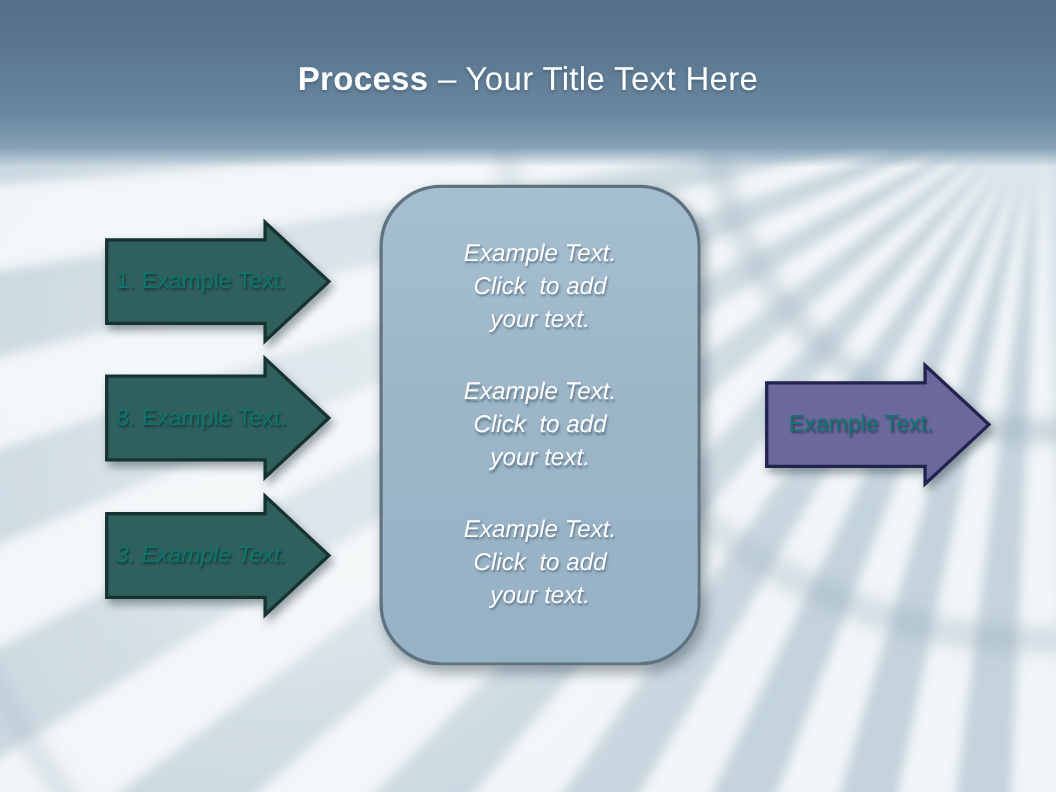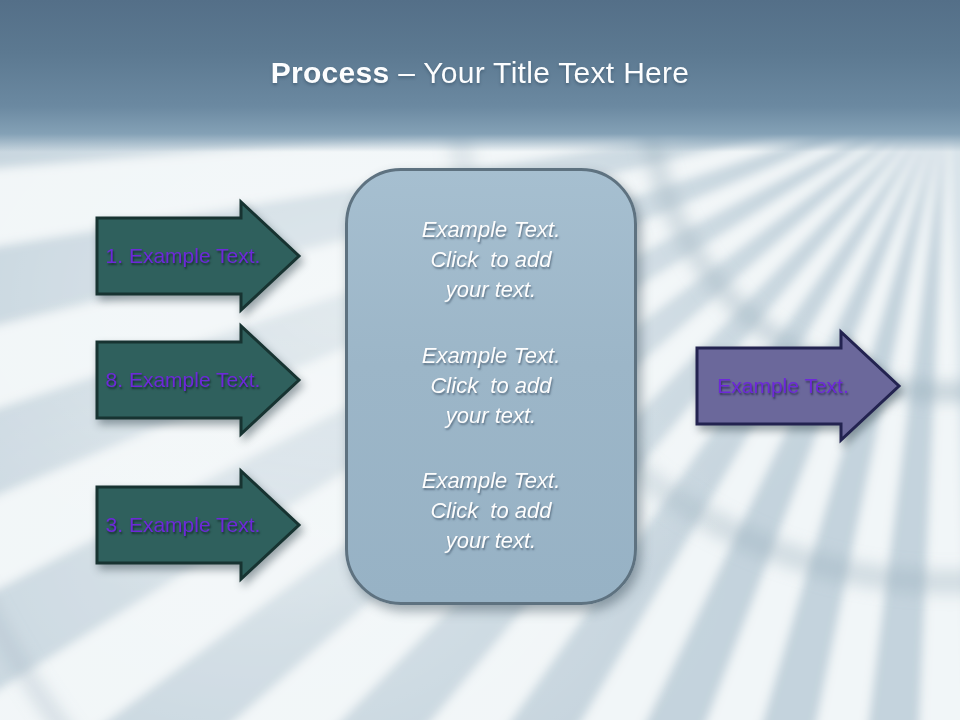--- a/index.html
+++ b/index.html
@@ -26,27 +26,27 @@
   
   .arrow{position:absolute; width:210px; height:114px; z-index:4;}
   .arrow svg{position:absolute; left:0; top:0; overflow:visible;}
   .arrow polygon{stroke-width:3; stroke-linejoin:miter;}
   .arrow.teal polygon{fill:#2f605d; stroke:#173331;}
   .arrow.purple polygon{fill:#6b689b; stroke:#232350;}
   .arrow svg{filter:drop-shadow(3px 5px 4px rgba(35,55,65,.45));}
   .arrow .arrow-label{
     position:absolute; left:14px; top:19px; width:150px; height:76px;
     display:flex; align-items:center; justify-content:center;
-    color:#6d28d9; font-size:21px; white-space:nowrap;
+    color:#0f766e; font-size:21px; white-space:nowrap;
     text-shadow:1px 2px 2px rgba(8,24,24,.6);
   }
   .arrow.purple .arrow-label{text-shadow:1px 2px 2px rgba(18,18,48,.6);}
   #arrow-1{left:94px; top:199px;}
   #arrow-2{left:94px; top:323px;}
-  #arrow-3{left:94px; top:468px;}
+  #arrow-3{left:94px; top:448px;font-style:italic;}
   #arrow-right{left:694px; top:329px;}
   
   .content-box{
     position:absolute; left:345px; top:168px; width:292px; height:437px; z-index:3;
     border:3px solid #5e7280; border-radius:56px;
     background:linear-gradient(180deg,#a6bfd0 0%, #9cb6c8 45%, #97b2c5 100%);
     box-shadow:4px 6px 12px rgba(50,70,85,.45);
     display:flex; flex-direction:column; justify-content:space-between;
     padding:44px 10px 46px 10px; box-sizing:border-box;
   }

